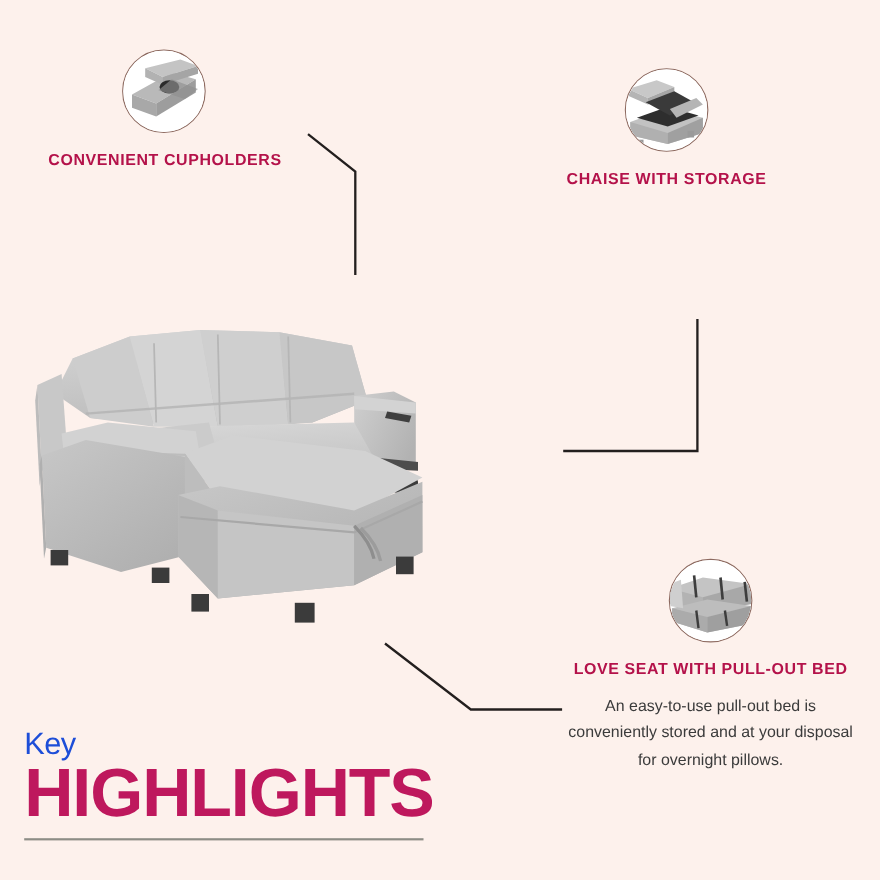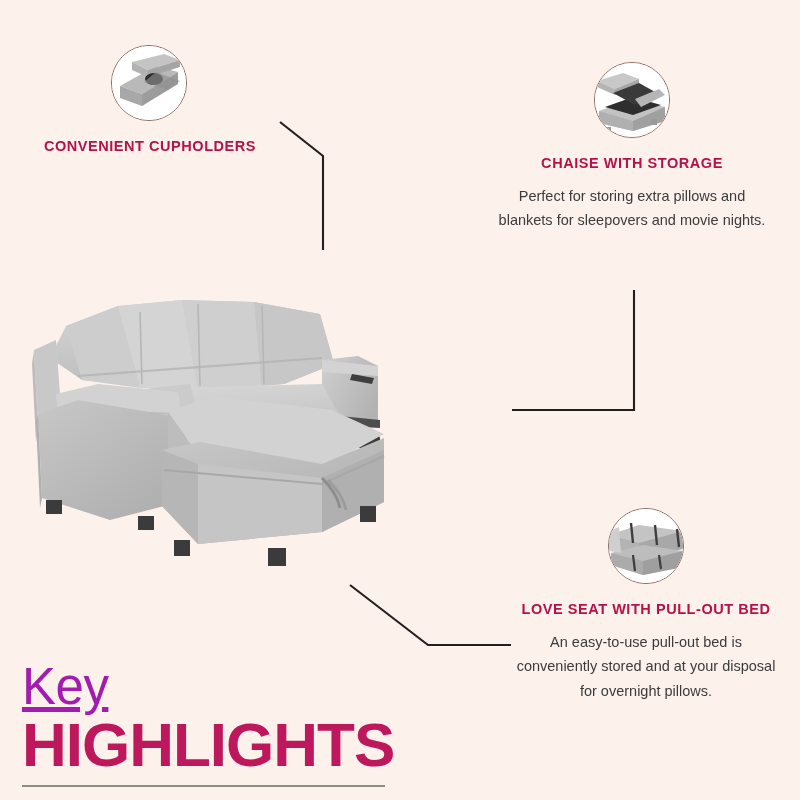--- a/index.html
+++ b/index.html
@@ -59,46 +59,45 @@
   }
   .feature-body {
     color: #3b3b3b;
     font-size: 14.5px;
     line-height: 1.68;
     margin-top: 11px;
   }
 
   #feature-cupholders { left: 18px; top: 45px; width: 264px; }
   #feature-cupholders .feature-icon { margin-left: 93px; }
-  #feature-chaise { left: 498px; top: 62px; width: 268px; }
+  #feature-chaise { left: 472px; top: 62px; width: 268px; }
   #feature-pullout { left: 512px; top: 508px; width: 268px; }
 
   
   .product-image {
     position: absolute;
     left: 22px;
     top: 292px;
     width: 420px;
     height: 290px;
   }
 
   
   .title-block {
     position: absolute;
     left: 22px;
     top: 662px;
     width: 400px;
   }
   .title-key {
-    font-size: 51px;
-    color: #a21caf;
+    font-size: 28px;
+    color: #1d4ed8;
     line-height: 0.98;
     letter-spacing: -0.5px;
     font-weight: normal;
-    text-decoration: underline;
   }
   .title-highlights {
     font-size: 62px;
     color: #be185d;
     font-weight: bold;
     line-height: 1.0;
     letter-spacing: -1px;
     margin-top: 2px;
   }
   .title-rule {
@@ -151,21 +150,20 @@
           <path d="M2 18 L20 26 L20 32 L2 24 Z" fill="#b4b4b4"></path>
           <path d="M20 26 L44 16 L44 22 L20 32 Z" fill="#a6a6a6"></path>
           <path d="M18 30 L44 20 L62 30 L40 42 Z" fill="#3a3a3a"></path>
           <path d="M40 36 L64 26 L70 32 L46 44 Z" fill="#b5b5b5"></path>
           <rect x="10" y="64" width="6" height="6" fill="#9a9a9a"></rect>
           <rect x="56" y="56" width="6" height="6" fill="#9a9a9a"></rect>
         </g>
       </svg>
     </div>
     <div class="feature-title">CHAISE WITH STORAGE</div>
-    <div class="feature-body">Perfect for storing extra pillows and blankets for sleepovers and movie nights.</div>
   </div>
 
   <div class="feature" id="feature-pullout">
     <div class="feature-icon">
       <svg class="icon-art" viewBox="0 0 74 74" preserveAspectRatio="xMidYMid slice">
         <rect x="0" y="0" width="74" height="74" fill="#ffffff"></rect>
         <g>
           <path d="M0 26 L30 16 L74 22 L74 40 L30 48 L0 40 Z" fill="#c4c4c4"></path>
           <path d="M0 26 L30 34 L30 48 L0 40 Z" fill="#b3b3b3"></path>
           <path d="M30 34 L74 22 L74 40 L30 48 Z" fill="#a8a8a8"></path>

